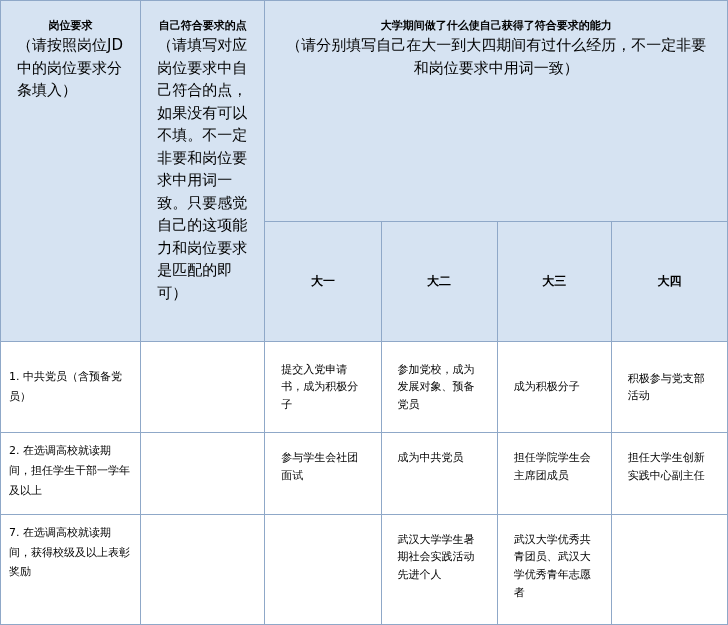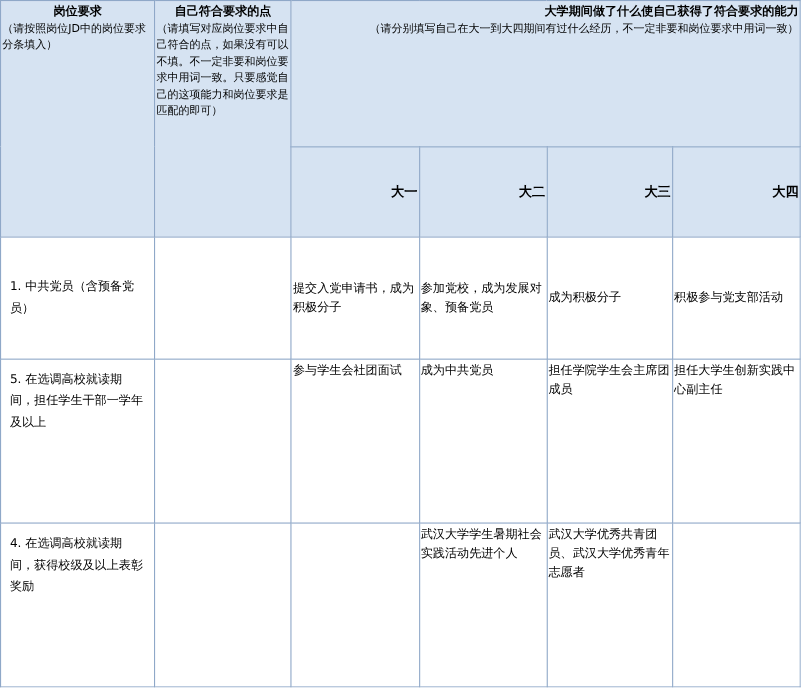--- a/index.html
+++ b/index.html
@@ -16,33 +16,33 @@
   }
   table.sheet {
     border-collapse: collapse;
     table-layout: fixed;
     width: 728px;
     height: 625px;
   }
   table.sheet td, table.sheet th {
     border: 1px solid #8fa8c8;
     vertical-align: top;
-    padding: 1px;
+    padding: 16px;
   }
   .hdr {
     background: #d6e3f2;
-    text-align: right;
+    text-align: center;
     font-weight: bold;
     font-size: 11px;
     line-height: 1.55;
     padding: 6px 8px;
   }
   .hdr .sub {
     font-weight: normal;
-    font-size: 10px;
+    font-size: 15px;
     line-height: 1.5;
     display: block;
   }
   .hdr.left-note {
     text-align: left;
   }
   .hdr.left-note .title {
     display: block;
     text-align: center;
   }
@@ -106,30 +106,30 @@
     <tr class="row-1">
       <td class="cell job">1. 中共党员（含预备党员）</td>
       <td class="cell"></td>
       <td class="cell">提交入党申请书，成为积极分子</td>
       <td class="cell">参加党校，成为发展对象、预备党员</td>
       <td class="cell">成为积极分子</td>
       <td class="cell">积极参与党支部活动</td>
     </tr>
 
     <tr class="row-2">
-      <td class="cell job">5. 在选调高校就读期间，担任学生干部一学年及以上</td>
+      <td class="cell job">2. 在选调高校就读期间，担任学生干部一学年及以上</td>
       <td class="cell"></td>
       <td class="cell">参与学生会社团面试</td>
       <td class="cell">成为中共党员</td>
       <td class="cell">担任学院学生会主席团成员</td>
       <td class="cell">担任大学生创新实践中心副主任</td>
     </tr>
 
     <tr class="row-3">
-      <td class="cell job">4. 在选调高校就读期间，获得校级及以上表彰奖励</td>
+      <td class="cell job">7. 在选调高校就读期间，获得校级及以上表彰奖励</td>
       <td class="cell"></td>
       <td class="cell"></td>
       <td class="cell">武汉大学学生暑期社会实践活动先进个人</td>
       <td class="cell">武汉大学优秀共青团员、武汉大学优秀青年志愿者</td>
       <td class="cell"></td>
     </tr>
   </tbody>
 </table>
 
 </body></html>

